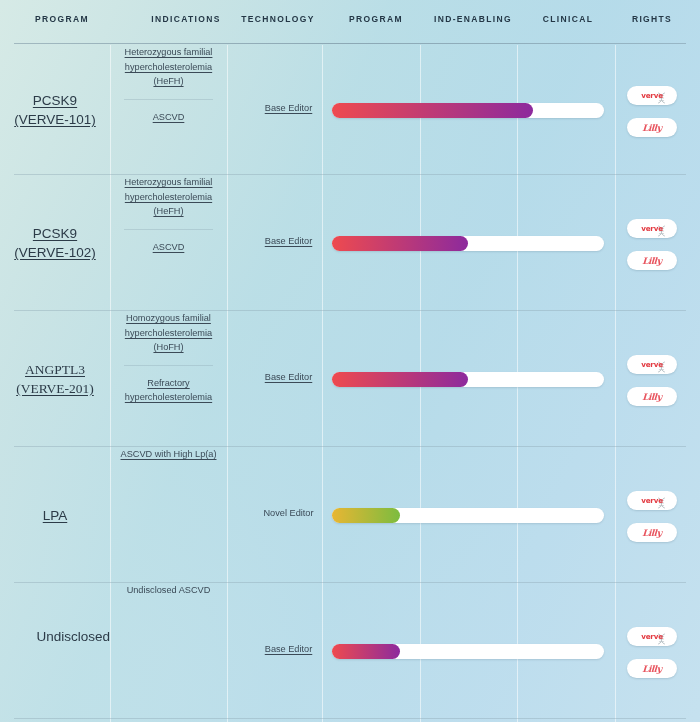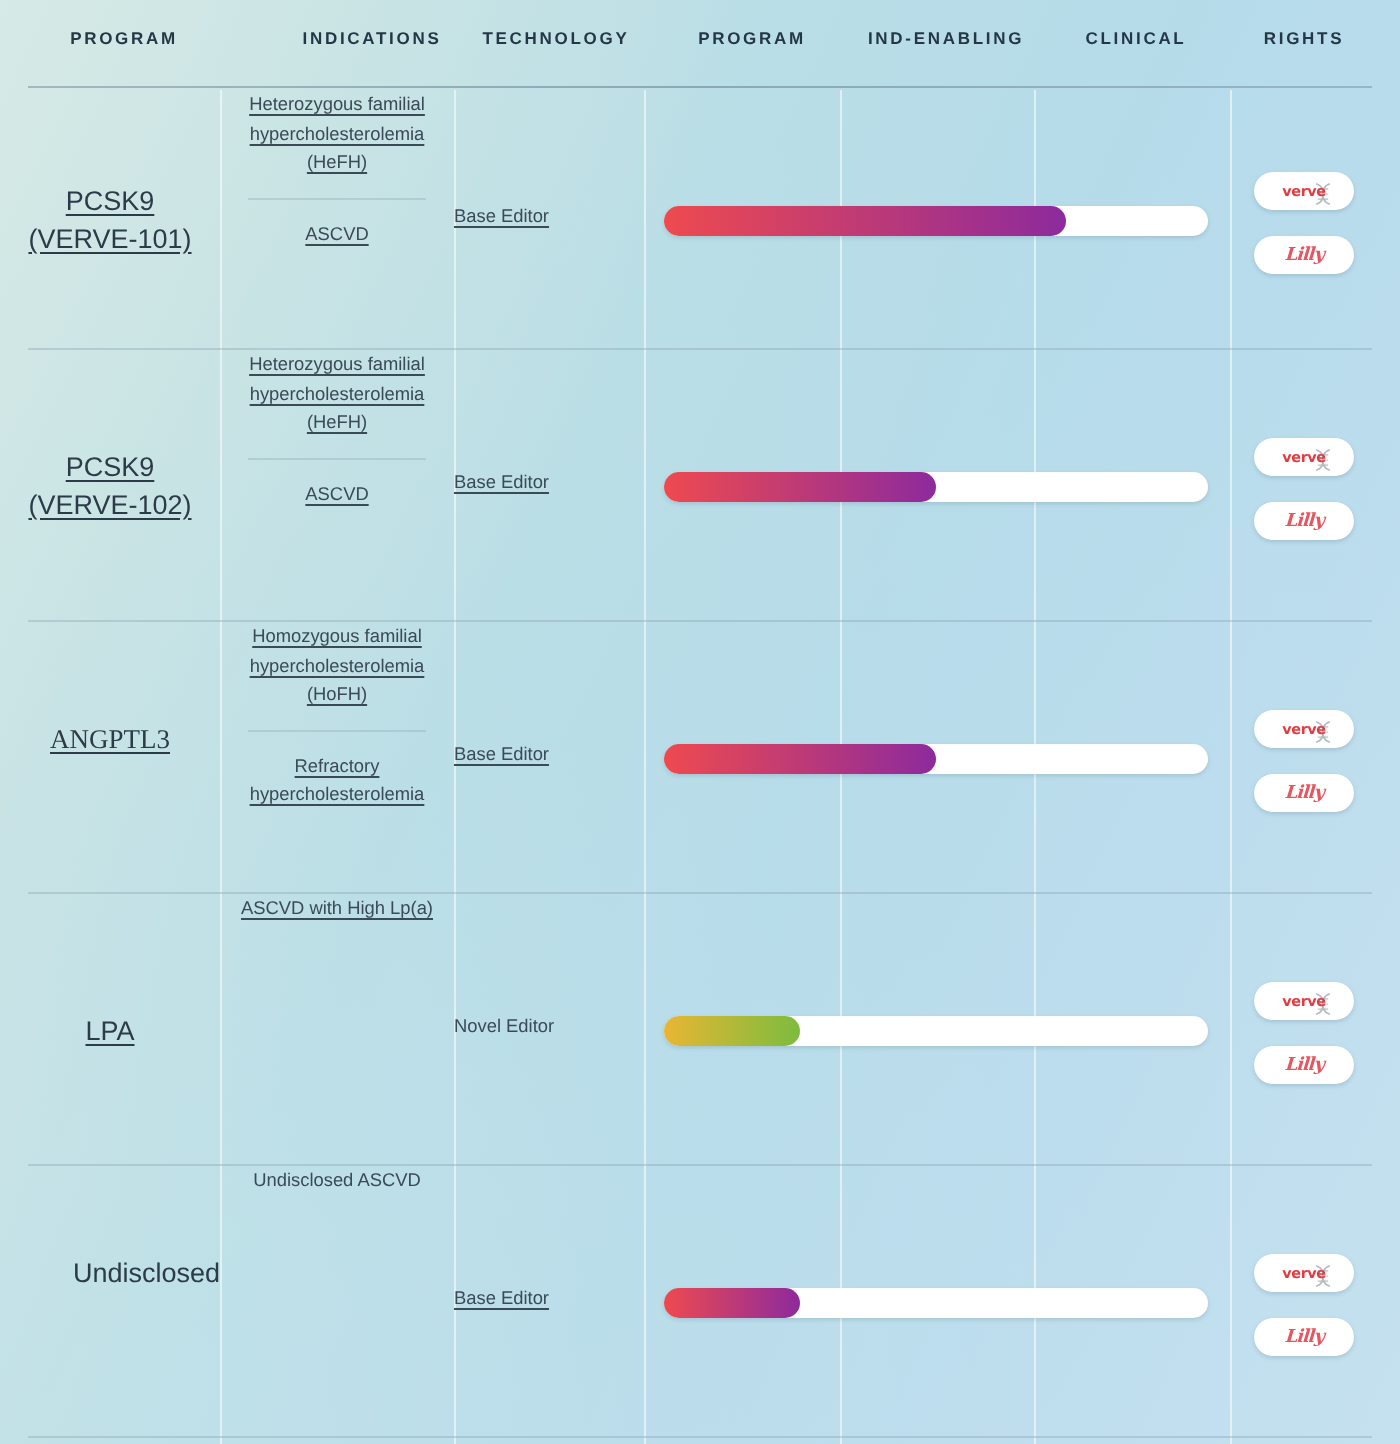--- a/index.html
+++ b/index.html
@@ -123,23 +123,24 @@
   }
   .ind-divider {
     height: 1px;
     background: rgba(140,165,178,0.35);
     margin: 10px 14px;
   }
 
   .tech-cell {
     left: 227px;
     width: 95px;
-    text-align: left;
+    text-align: center;
     font-size: 9.2px;
     color: #3b4a57;
+    padding-left: 28px;
   }
   .tech-cell.u span {
     text-decoration: underline;
     text-underline-offset: 1.5px;
   }
 
   
   .bar-track {
     position: absolute;
     left: 332px;
@@ -283,20 +284,21 @@
           </div>
         </div>
         <div class="badge" style="top: 76px;">
           <span class="lilly-logo">Lilly</span>
         </div>
         <div class="row-sep" style="top: 135px;"></div>
       </div>
       <div class="row" style="top: 311px; height: 136px;">
         <div class="cell program-cell" style="top: 49px; font-family: Liberation Serif, serif;">
           <div class="u">ANGPTL3</div>
+          <div class="u">(VERVE-201)</div>
         </div>
         <div class="cell ind-cell">
           <div class="ind-item u"><span>Homozygous familial hypercholesterolemia (HoFH)</span></div>
           <div class="ind-divider"></div>
           <div class="ind-item u"><span>Refractory hypercholesterolemia</span></div>
         </div>
         <div class="cell tech-cell u" style="top: 61px;"><span>Base Editor</span></div>
         <div class="bar-track" style="top: 60.5px;">
           <div class="bar-fill" style="width: 50%; background: linear-gradient(90deg, rgb(238, 74, 79), rgb(141, 42, 157));"></div>
         </div>

